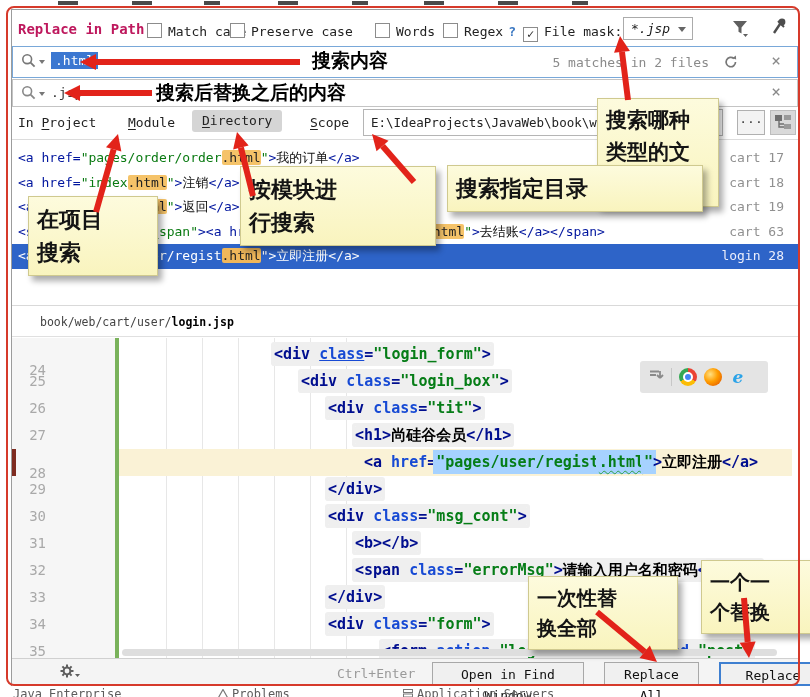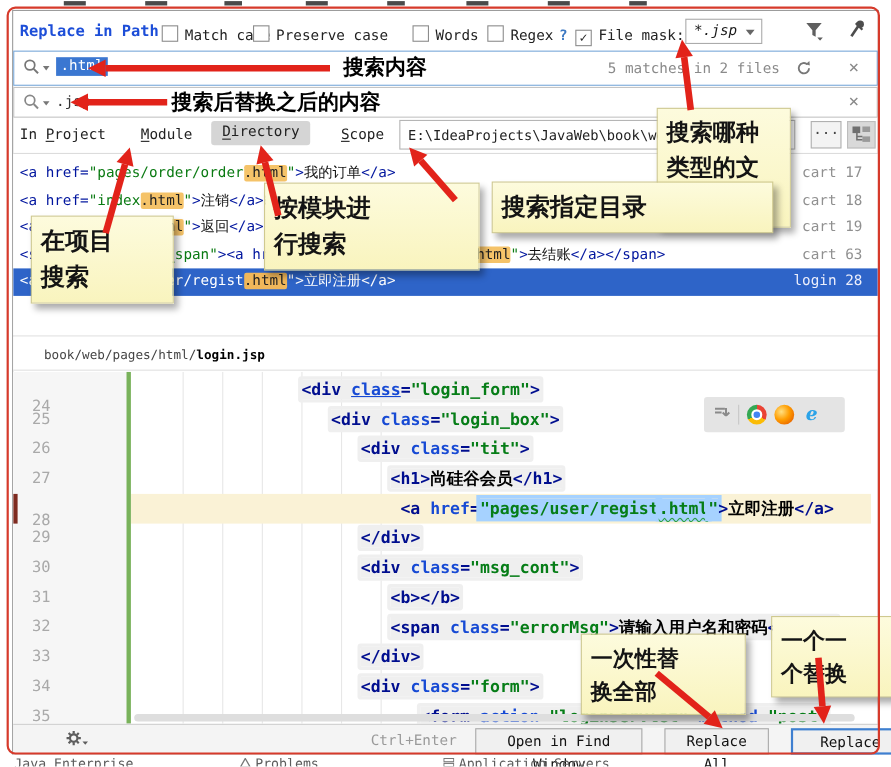--- a/index.html
+++ b/index.html
@@ -4,21 +4,21 @@
 <style>
   html,body{margin:0;padding:0;background:#fff;}
   .shot{position:relative;width:810px;height:697px;background:#fff;overflow:hidden;
         font-family:"DejaVu Sans Mono",monospace;color:#1a1a1a;}
   
   .dash{position:absolute;top:1px;height:4px;background:#4a4a4a;}
   
   .dlg{position:absolute;left:11px;top:9px;width:788px;height:677px;background:#fff;
        border:1px solid #9c9c9c;box-sizing:border-box;}
   
-  .title{position:absolute;left:18px;top:21px;font-size:14px;font-weight:bold;color:#1d4ed8;}
+  .title{position:absolute;left:18px;top:21px;font-size:14px;font-weight:bold;color:#be185d;}
   .opt{position:absolute;top:21px;height:16px;white-space:nowrap;}
   .cb{display:inline-block;width:13px;height:13px;border:1px solid #8c8c8c;background:#fff;
       vertical-align:-2px;font-size:12px;line-height:12px;text-align:center;color:#2b2b2b;font-weight:bold;}
   .olabel{font-size:13px;color:#222;margin-left:6px;}
   .help{color:#3b78c2;font-weight:bold;font-size:13px;margin-left:5px;}
   .combo{position:absolute;left:623px;top:17px;width:70px;height:23px;border:1px solid #ababab;
          background:#fff;box-sizing:border-box;font-size:13px;line-height:21px;}
   .combo .val{margin-left:7px;font-style:italic;}
   .tri{width:0;height:0;border-left:4px solid transparent;border-right:4px solid transparent;
        border-top:5px solid #666;display:inline-block;}
@@ -215,21 +215,21 @@
   <div class="results" id="results">
       <div class="rrow" style="top: 6px;"><span class="code"><span class="sg tag">&lt;a href=</span><span class="sg str">"pages/order/order</span><span class="sg match">.html</span><span class="sg str">"</span><span class="sg tag">&gt;</span><span class="sg txt">我的订单</span><span class="sg tag">&lt;/a&gt;</span></span><span class="fileref">cart 17</span></div>
       <div class="rrow" style="top: 30.5px;"><span class="code"><span class="sg tag">&lt;a href=</span><span class="sg str">"index</span><span class="sg match">.html</span><span class="sg str">"</span><span class="sg tag">&gt;</span><span class="sg txt">注销</span><span class="sg tag">&lt;/a&gt;</span><span class="sg txt">&amp;nbsp;</span></span><span class="fileref">cart 18</span></div>
       <div class="rrow" style="top: 55px;"><span class="code"><span class="sg tag">&lt;a href=</span><span class="sg str">"index</span><span class="sg match">.html</span><span class="sg str">"</span><span class="sg tag">&gt;</span><span class="sg txt">返回</span><span class="sg tag">&lt;/a&gt;</span></span><span class="fileref">cart 19</span></div>
       <div class="rrow" style="top: 79.5px;"><span class="code"><span class="sg tag">&lt;span class=</span><span class="sg str">"cart_span"</span><span class="sg tag">&gt;</span><span class="sg tag">&lt;a href=</span><span class="sg str">"pages/cart/checkout</span><span class="sg match">.html</span><span class="sg str">"</span><span class="sg tag">&gt;</span><span class="sg txt">去结账</span><span class="sg tag">&lt;/a&gt;&lt;/span&gt;</span></span><span class="fileref">cart 63</span></div>
       <div class="rrow rsel" style="top: 104px;"><span class="code"><span class="sg tag">&lt;a href=</span><span class="sg str">"pages/user/regist</span><span class="sg match">.html</span><span class="sg str">"</span><span class="sg tag">&gt;</span><span class="sg txt">立即注册</span><span class="sg tag">&lt;/a&gt;</span></span><span class="fileref">login 28</span></div>
     </div>
 
   <div class="sep305"></div>
   <div class="crumbbar">
-    <span class="crumb"><span>book/web/pages/html/</span><b>login.jsp</b></span>
+    <span class="crumb"><span>book/web/cart/user/</span><b>login.jsp</b></span>
   </div>
 
   <div class="editor ed" id="editor">
       <div class="gutterbg"></div>
       <div class="guide" style="left: 154px;"></div>
       <div class="guide" style="left: 190px;"></div>
       <div class="guide" style="left: 226px;"></div>
       <div class="guide" style="left: 262px;"></div>
       <div class="guide" style="left: 298px;"></div>
       <div class="guide" style="left: 334px;"></div>

